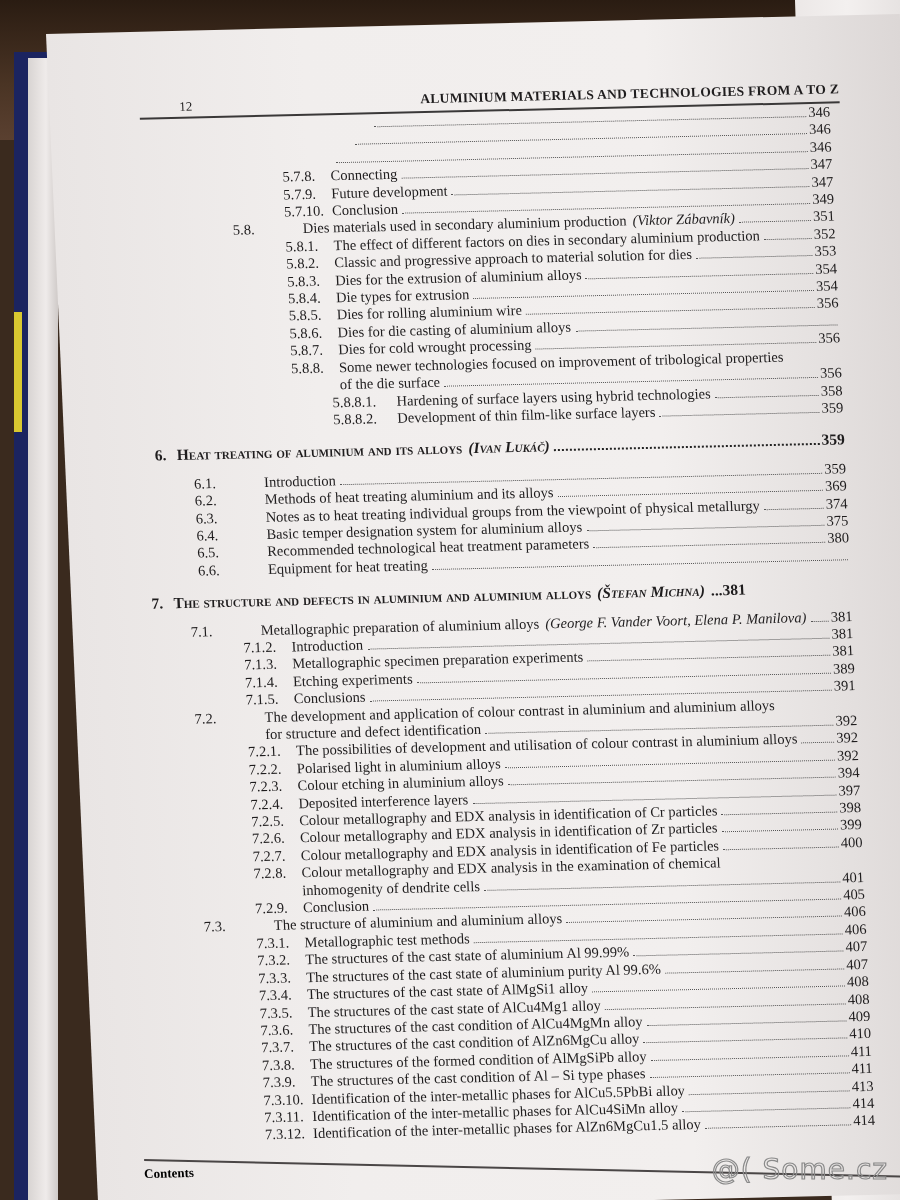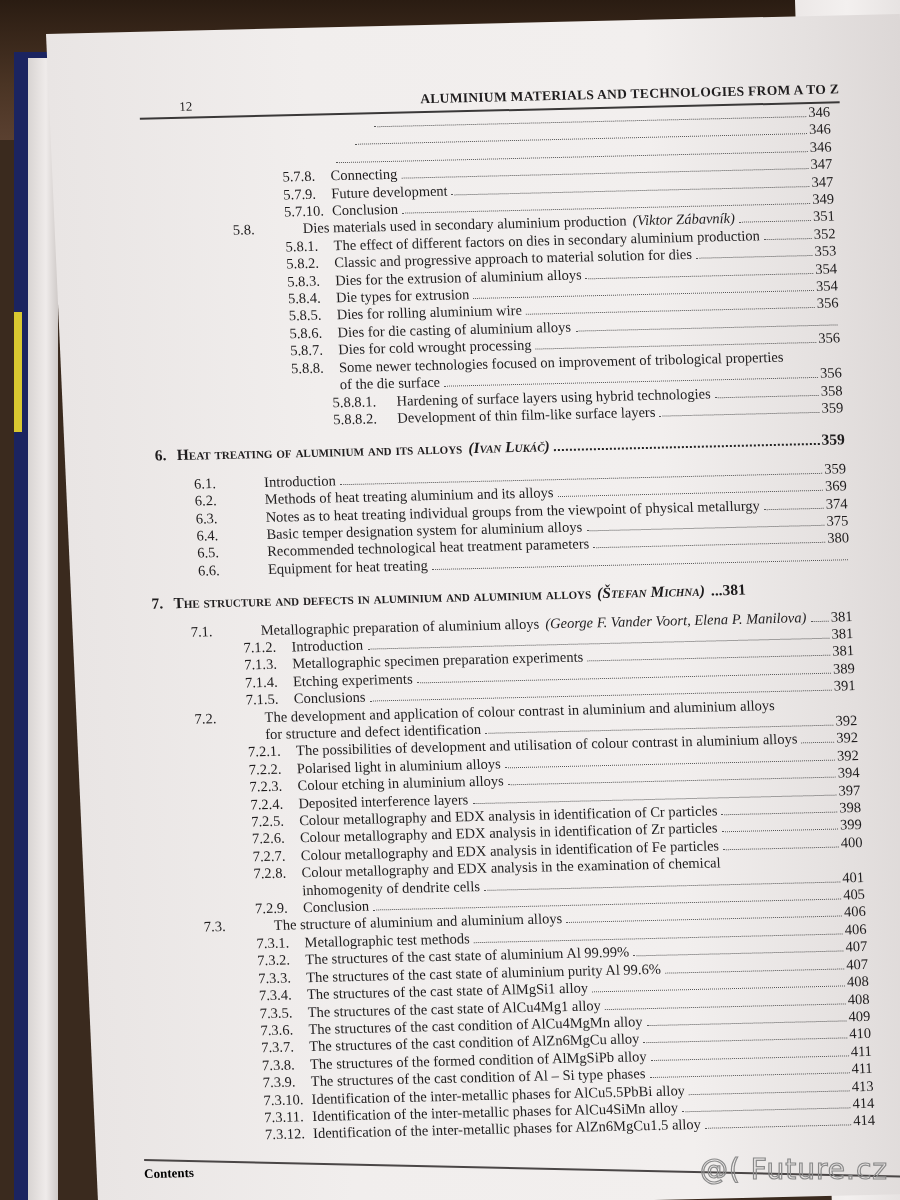--- a/index.html
+++ b/index.html
@@ -424,13 +424,13 @@
           <span class="leader"></span>
           <span class="page-ref">414</span>
         </div>
       </div>
   </div>
   <div class="footer">
     <span class="footer-label">Contents</span>
   </div>
 </div>
 
-<div class="watermark">@( Future.cz</div>
+<div class="watermark">@( Some.cz</div>
 
 </body></html>

